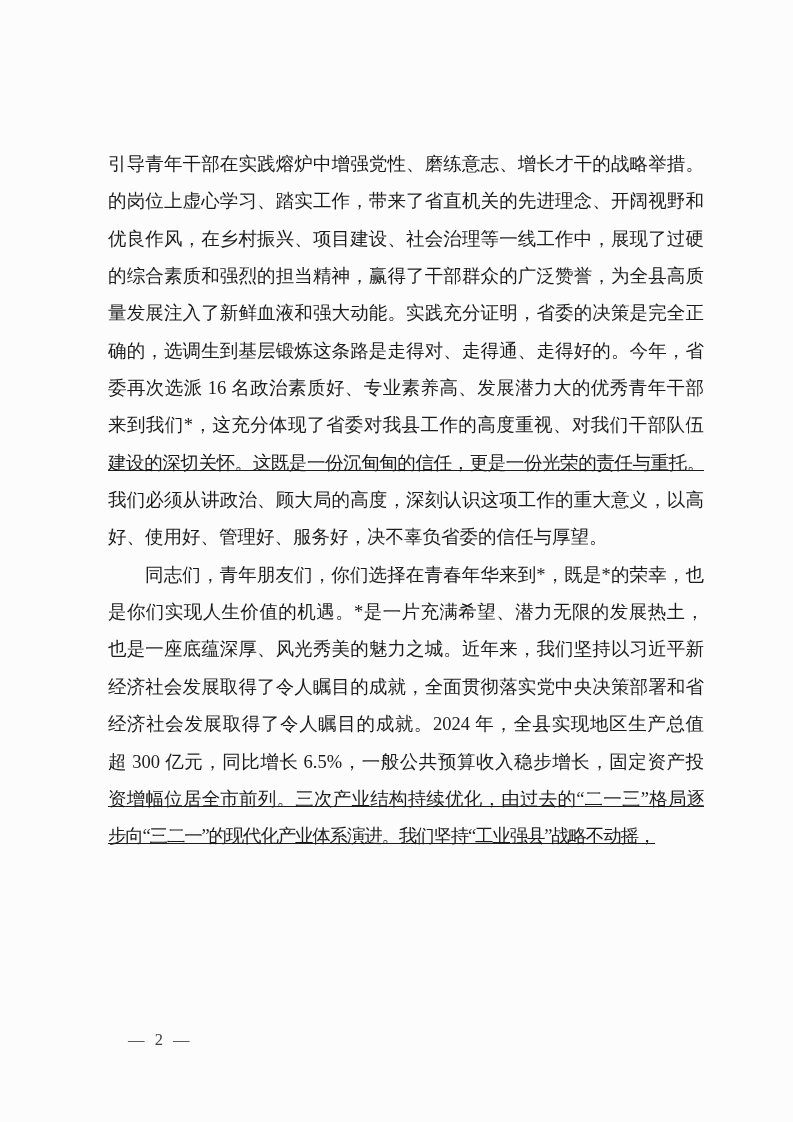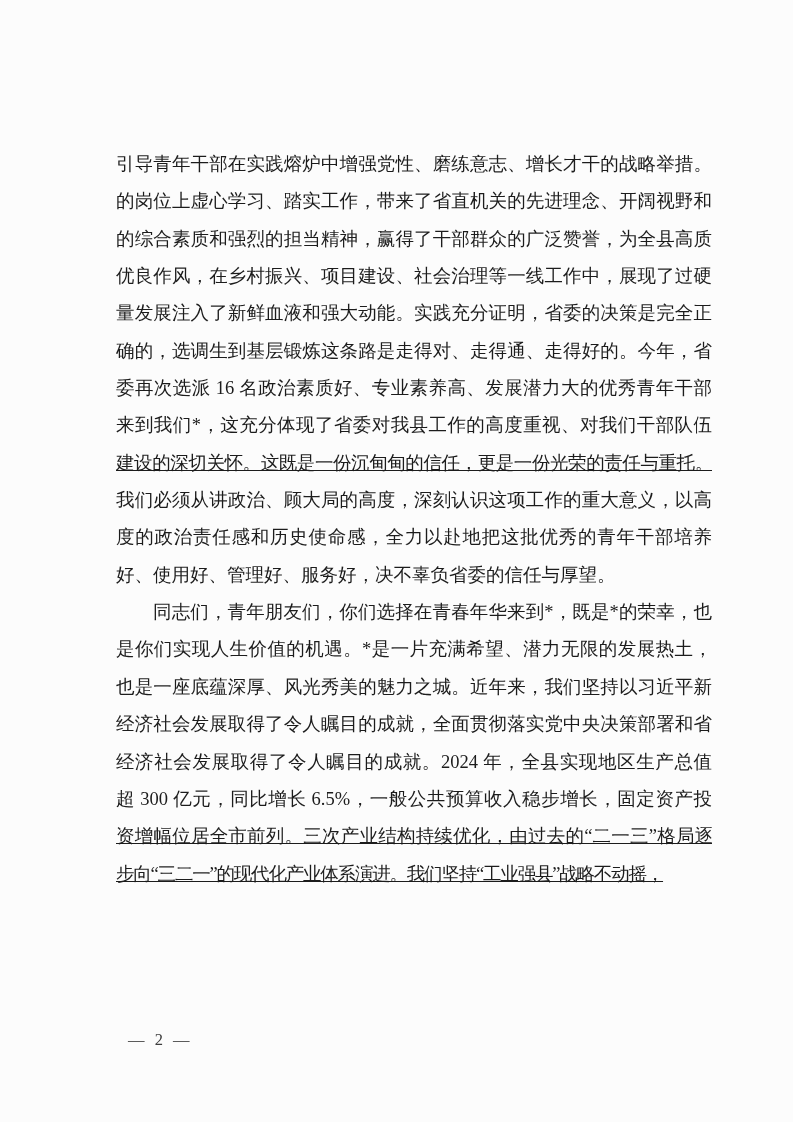--- a/index.html
+++ b/index.html
@@ -11,21 +11,21 @@
     position: relative;
     width: 793px;
     height: 1122px;
     background: #fcfcfc;
     overflow: hidden;
     font-family: "Liberation Serif", "DejaVu Serif", serif;
     color: #1c1c1c;
   }
   .text-block {
     position: absolute;
-    left: 116px;
+    left: 108px;
     top: 146px;
     width: 596px;
   }
   .line {
     font-size: 18.5px;
     line-height: 37.35px;
     height: 37.35px;
     overflow: hidden;
     text-align: justify;
     text-align-last: justify;
@@ -51,29 +51,28 @@
     letter-spacing: 3px;
   }
 </style>
 </head>
 <body>
 
 <div class="page">
   <div class="text-block">
     <div class="line">引导青年干部在实践熔炉中增强党性、磨练意志、增长才干的战略举措。</div>
     <div class="line">的岗位上虚心学习、踏实工作，带来了省直机关的先进理念、开阔视野和</div>
+    <div class="line">优良作风，在乡村振兴、项目建设、社会治理等一线工作中，展现了过硬</div>
     <div class="line">的综合素质和强烈的担当精神，赢得了干部群众的广泛赞誉，为全县高质</div>
-    <div class="line">优良作风，在乡村振兴、项目建设、社会治理等一线工作中，展现了过硬</div>
     <div class="line">量发展注入了新鲜血液和强大动能。实践充分证明，省委的决策是完全正</div>
     <div class="line">确的，选调生到基层锻炼这条路是走得对、走得通、走得好的。今年，省</div>
     <div class="line">委再次选派 16 名政治素质好、专业素养高、发展潜力大的优秀青年干部</div>
     <div class="line">来到我们*，这充分体现了省委对我县工作的高度重视、对我们干部队伍</div>
     <div class="line tight">建设的深切关怀。这既是一份沉甸甸的信任，更是一份光荣的责任与重托。</div>
     <div class="line">我们必须从讲政治、顾大局的高度，深刻认识这项工作的重大意义，以高</div>
-    <div class="line">度的政治责任感和历史使命感，全力以赴地把这批优秀的青年干部培养</div>
     <div class="line para-last">好、使用好、管理好、服务好，决不辜负省委的信任与厚望。</div>
     <div class="line indent">同志们，青年朋友们，你们选择在青春年华来到*，既是*的荣幸，也</div>
     <div class="line">是你们实现人生价值的机遇。*是一片充满希望、潜力无限的发展热土，</div>
     <div class="line">也是一座底蕴深厚、风光秀美的魅力之城。近年来，我们坚持以习近平新</div>
     <div class="line">经济社会发展取得了令人瞩目的成就，全面贯彻落实党中央决策部署和省</div>
     <div class="line">经济社会发展取得了令人瞩目的成就。2024 年，全县实现地区生产总值</div>
     <div class="line">超 300 亿元，同比增长 6.5%，一般公共预算收入稳步增长，固定资产投</div>
     <div class="line tight">资增幅位居全市前列。三次产业结构持续优化，由过去的“二一三”格局逐</div>
     <div class="line tight para-last">步向“三二一”的现代化产业体系演进。我们坚持“工业强县”战略不动摇，</div>
   </div>

